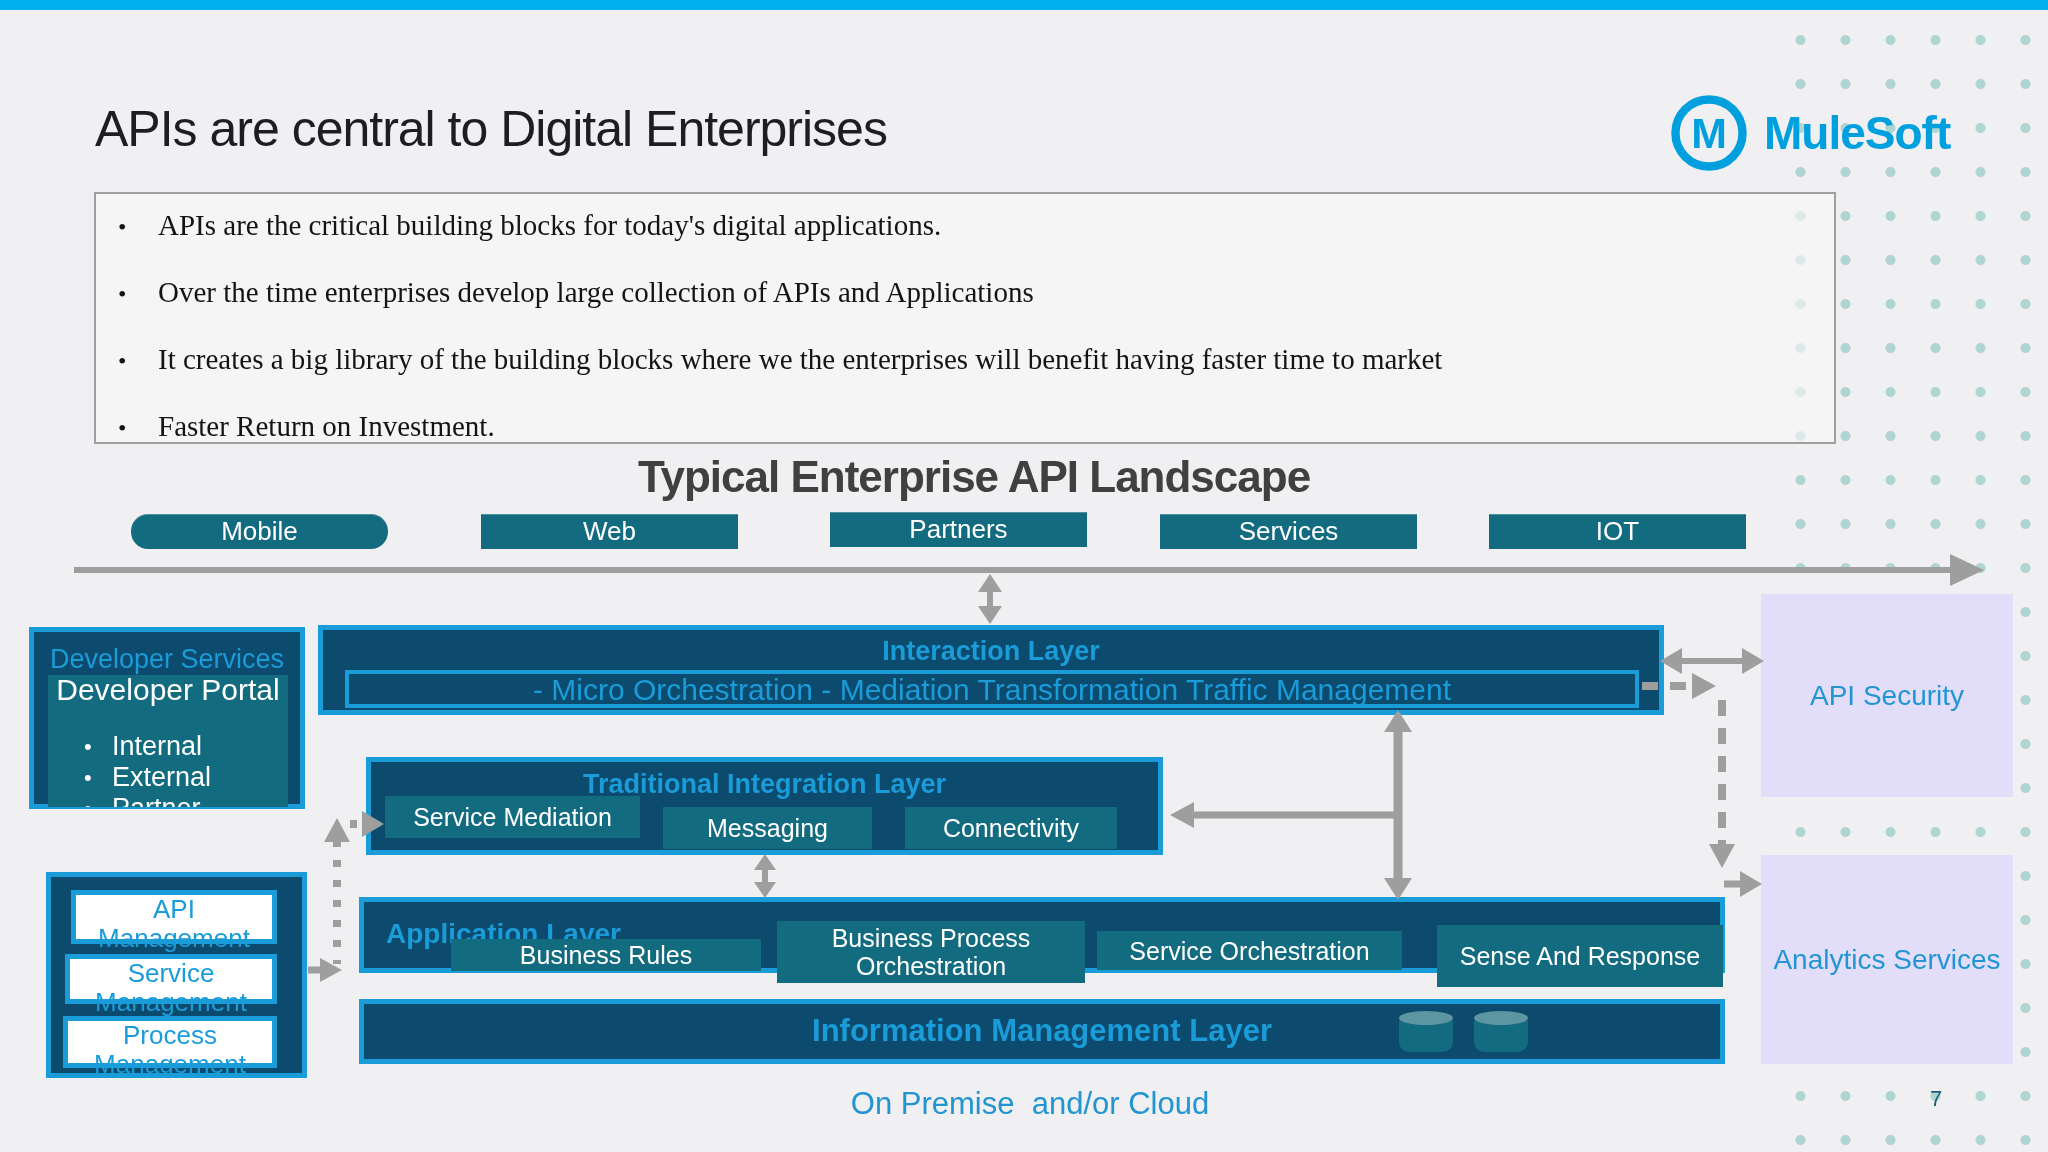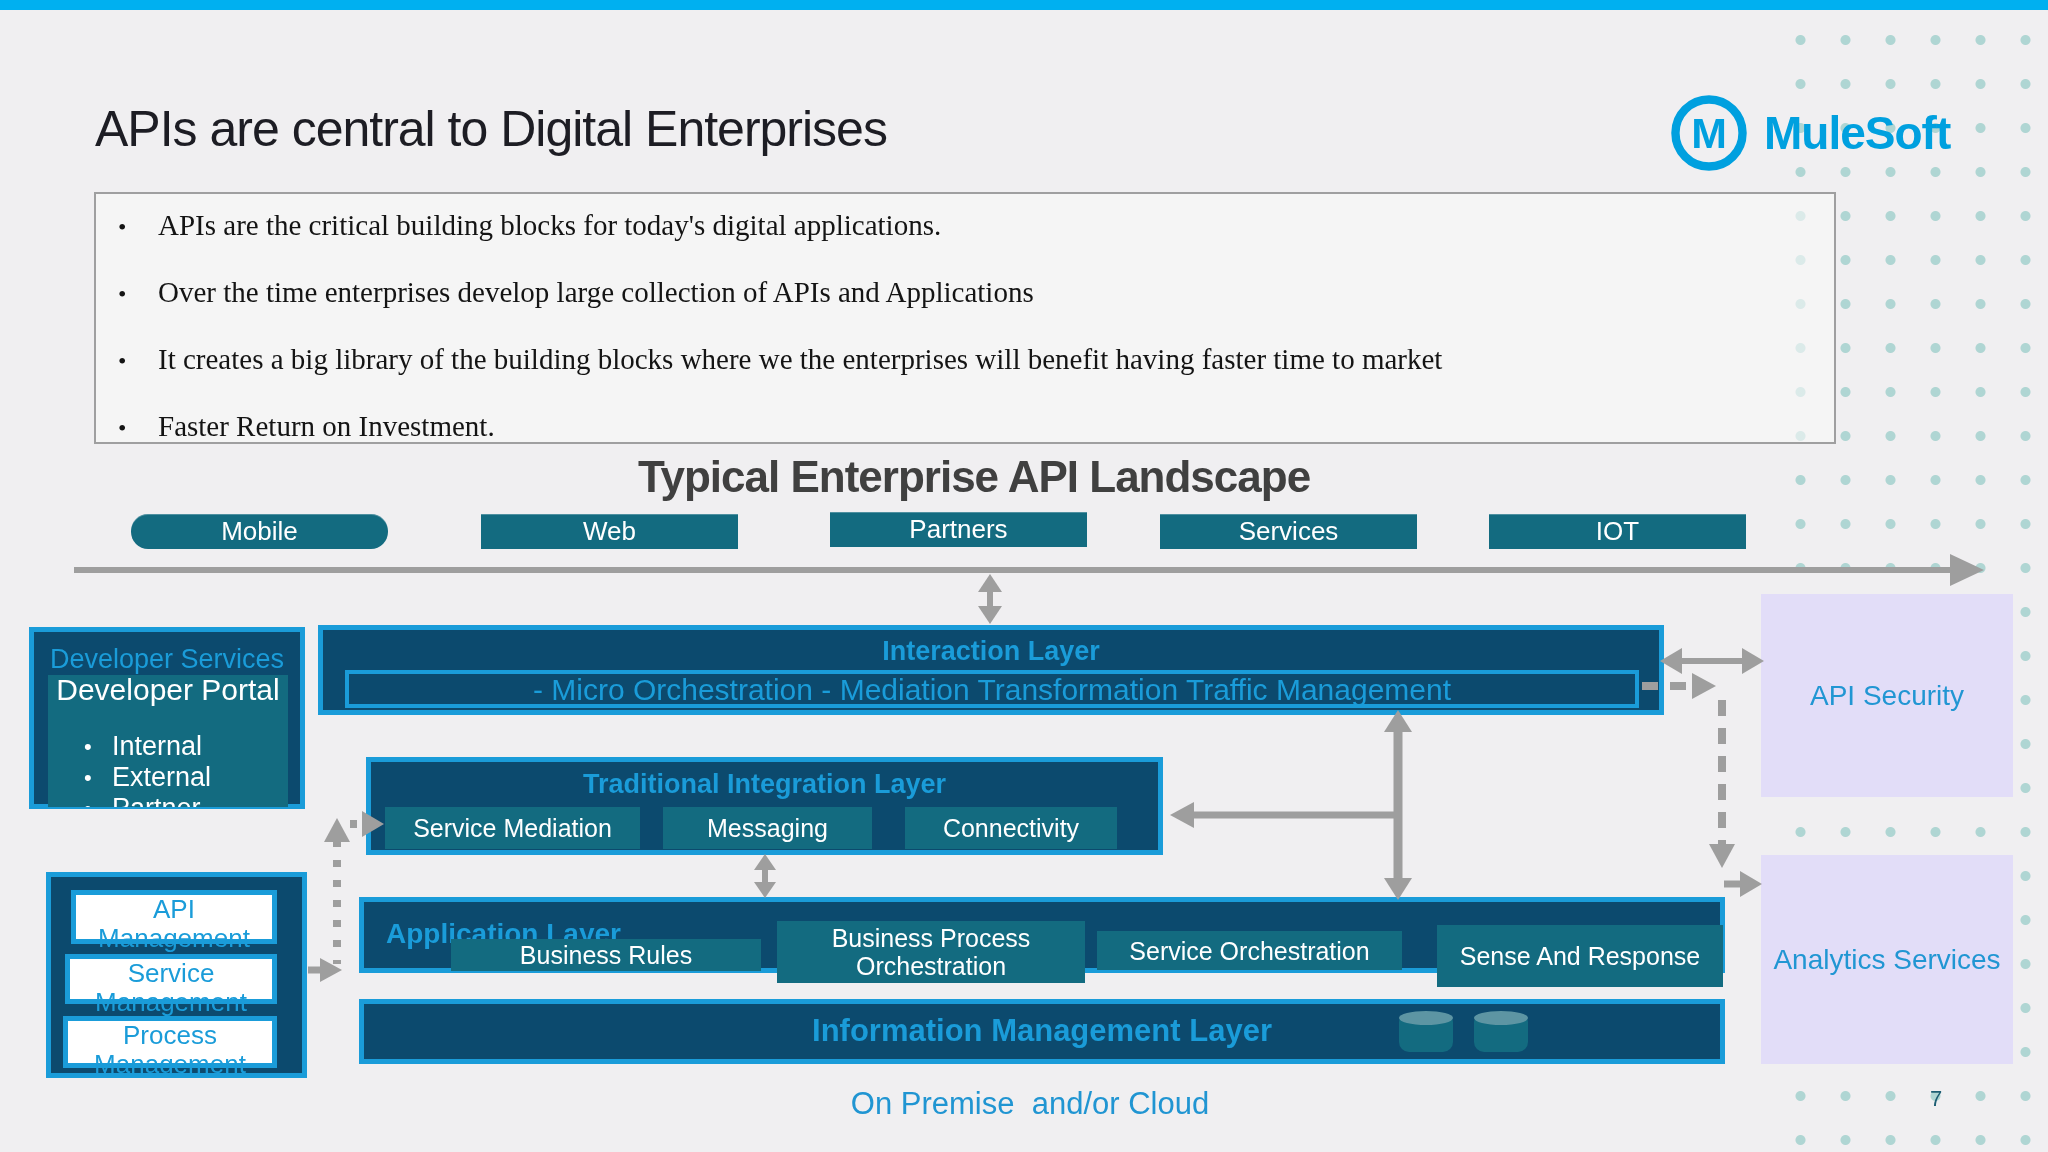--- a/index.html
+++ b/index.html
@@ -58,21 +58,21 @@
     border:4px solid #1a9cd9;box-sizing:border-box;
     font-size:30px;color:#1a9cd9;text-align:center;line-height:32px;white-space:nowrap;overflow:hidden;
   }
   
   #traditional{left:366px;top:757px;width:797px;height:98px;}
   #traditional .layer-title{position:absolute;top:7px;font-size:27px;}
   .teal-chip{
     position:absolute;background:#136b80;color:#ffffff;display:flex;align-items:center;
     justify-content:center;font-size:25px;text-align:center;line-height:28px;z-index:2;
   }
-  #ti-mediation{left:14px;top:45px;width:255px;height:42px;}
+  #ti-mediation{left:14px;top:34px;width:255px;height:42px;}
   #ti-messaging{left:292px;top:45px;width:209px;height:42px;}
   #ti-connectivity{left:534px;top:45px;width:212px;height:42px;}
   
   #application{left:359px;top:897px;width:1366px;height:76px;}
   #app-label{position:absolute;left:22px;top:16px;font-size:28px;font-weight:700;color:#1a9cd9;}
   #ap-rules{left:87px;top:37px;width:310px;height:32px;}
   #ap-bpo{left:413px;top:19px;width:308px;height:62px;}
   #ap-orch{left:733px;top:29px;width:305px;height:39px;}
   #ap-sense{left:1073px;top:23px;width:286px;height:62px;}
   

